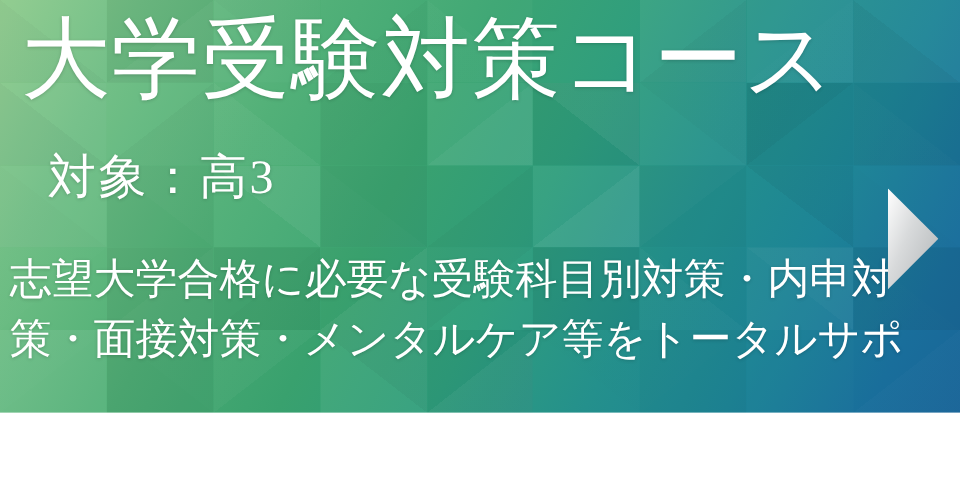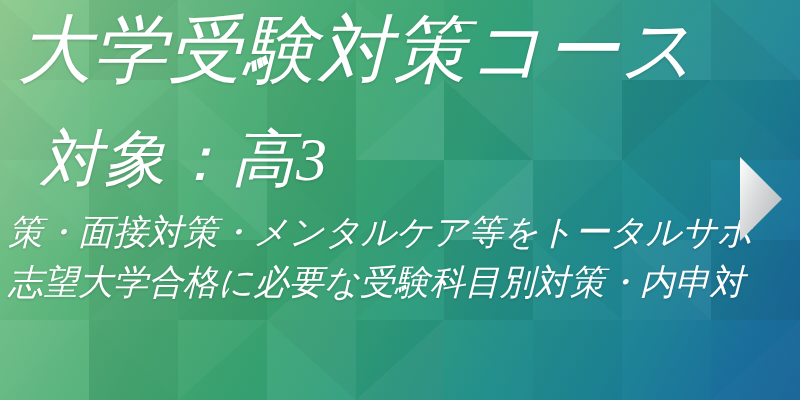--- a/index.html
+++ b/index.html
@@ -3,25 +3,24 @@
 <meta charset="utf-8">
 <style>
   html, body {
     margin: 0;
     padding: 0;
     background: #ffffff;
   }
   #banner {
     position: relative;
     width: 800px;
-    height: 400px;
+    height: 344px;
     overflow: hidden;
     font-family: "Liberation Serif", "DejaVu Serif", serif;
     user-select: none;
-    font-style: italic;
   }
 
   
   #bg-base {
     position: absolute;
     inset: 0;
     background: linear-gradient(118deg,
         #8ecb8c 0%,
         #6fbe84 12%,
         #4faf76 28%,
@@ -65,21 +64,21 @@
     left: 18px;
     top: 13px;
     font-size: 74px;
     line-height: 1.0;
     letter-spacing: 1px;
     font-weight: 400;
   }
   #subtitle {
     left: 40px;
     top: 128px;
-    font-size: 62px;
+    font-size: 40px;
     line-height: 1.0;
     letter-spacing: 2px;
     font-weight: 400;
   }
   #description {
     left: 8px;
     top: 208px;
     font-size: 35px;
     line-height: 50px;
     letter-spacing: 0px;
@@ -285,22 +284,22 @@
         <div class="tint" style="background: rgba(0, 0, 0, 0.004);"></div>
         <div class="tri" style="background: linear-gradient(to left top, rgba(255, 255, 255, 0.016) 0px, rgba(255, 255, 255, 0.016) 50%, rgba(0, 0, 0, 0) 50%, rgba(0, 0, 0, 0) 100%);"></div>
       </div>
     </div>
 
   <div class="txt" id="title">大学受験対策コース</div>
 
   <div class="txt" id="subtitle">対象：高3</div>
 
   <div class="txt" id="description">
+    <span class="dline">志望大学合格に必要な受験科目別対策・内申対</span>
     <span class="dline">策・面接対策・メンタルケア等をトータルサポ</span>
-    <span class="dline">志望大学合格に必要な受験科目別対策・内申対</span>
   </div>
 
   <div id="next-arrow">
     <svg width="42" height="84" viewBox="0 0 42 84" xmlns="http://www.w3.org/2000/svg">
       <defs>
         <linearGradient id="arrGrad" x1="0" y1="0" x2="1" y2="0.85">
           <stop offset="0%" stop-color="#ffffff"></stop>
           <stop offset="45%" stop-color="#d8dadb"></stop>
           <stop offset="100%" stop-color="#b5b9bb"></stop>
         </linearGradient>

